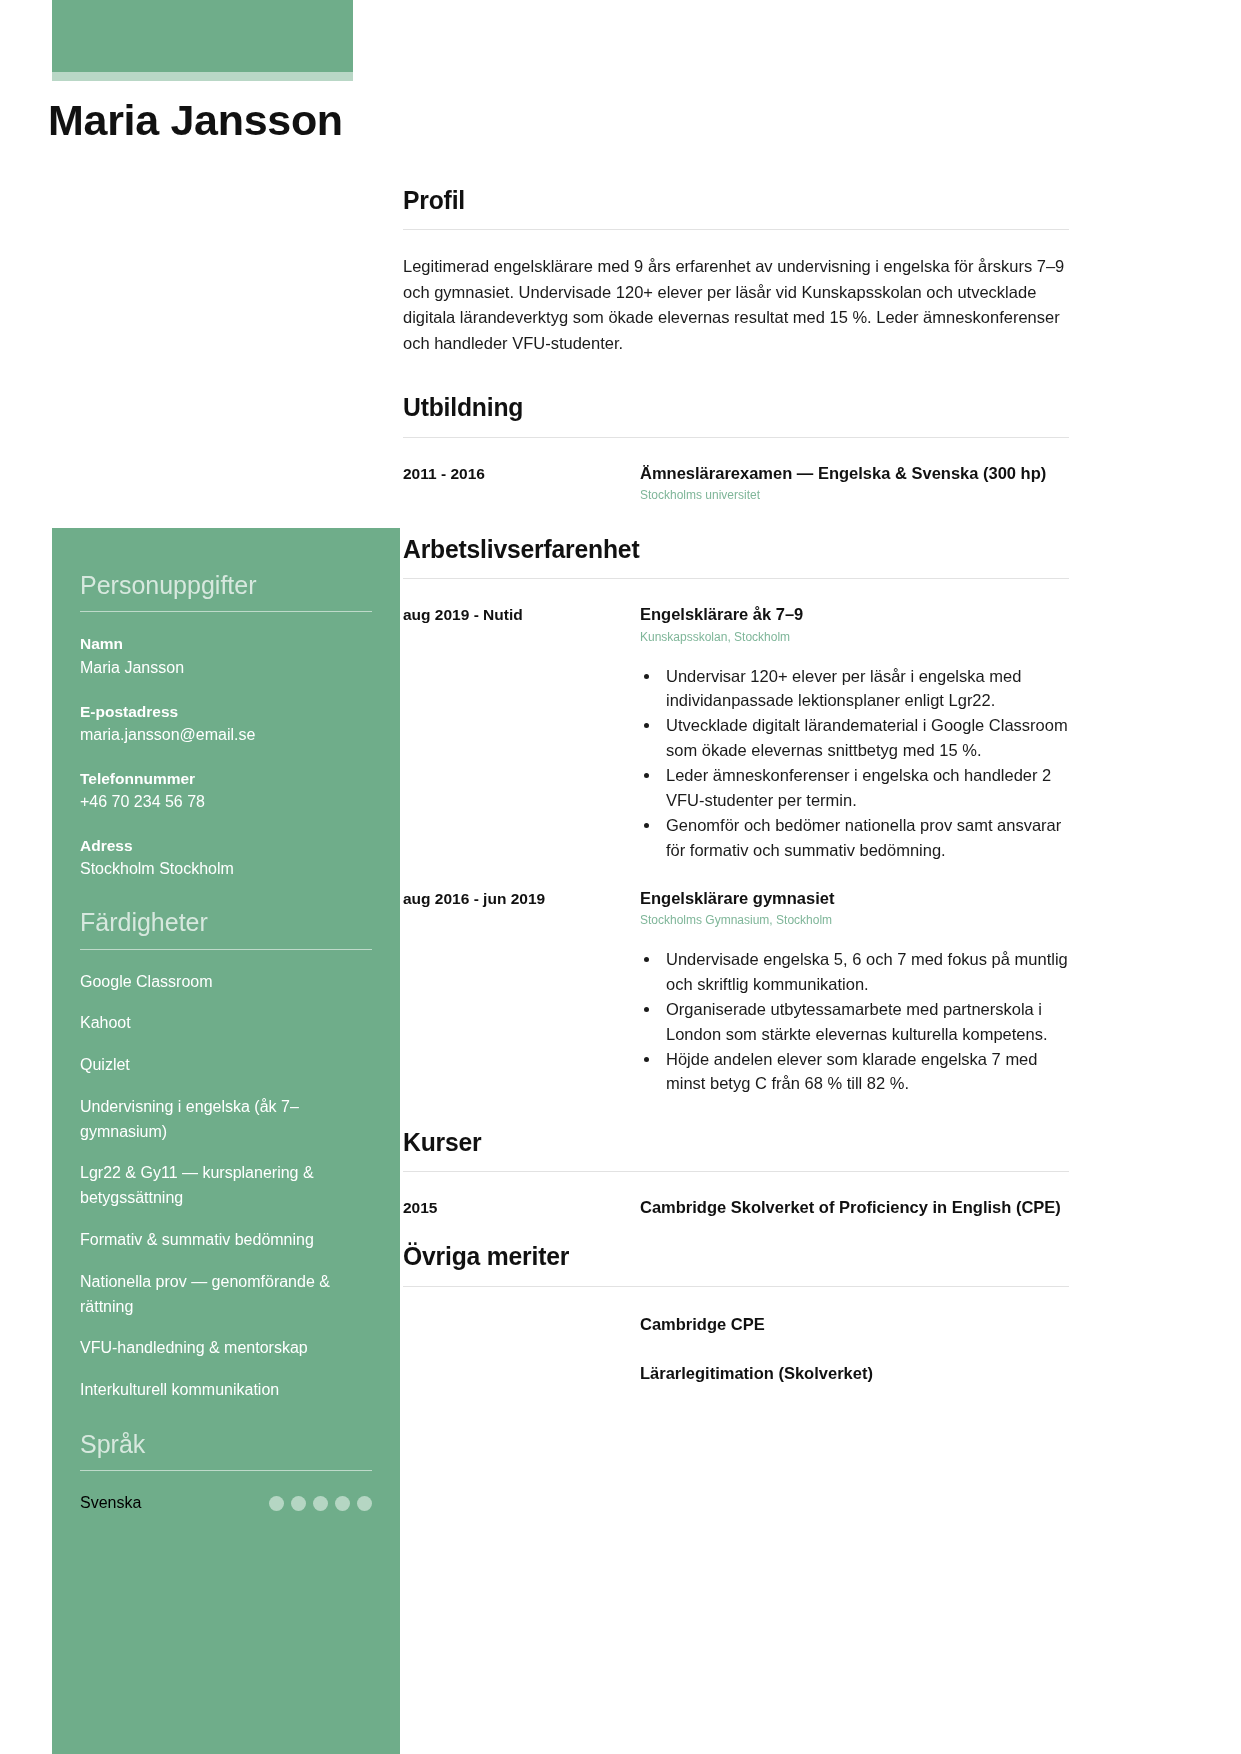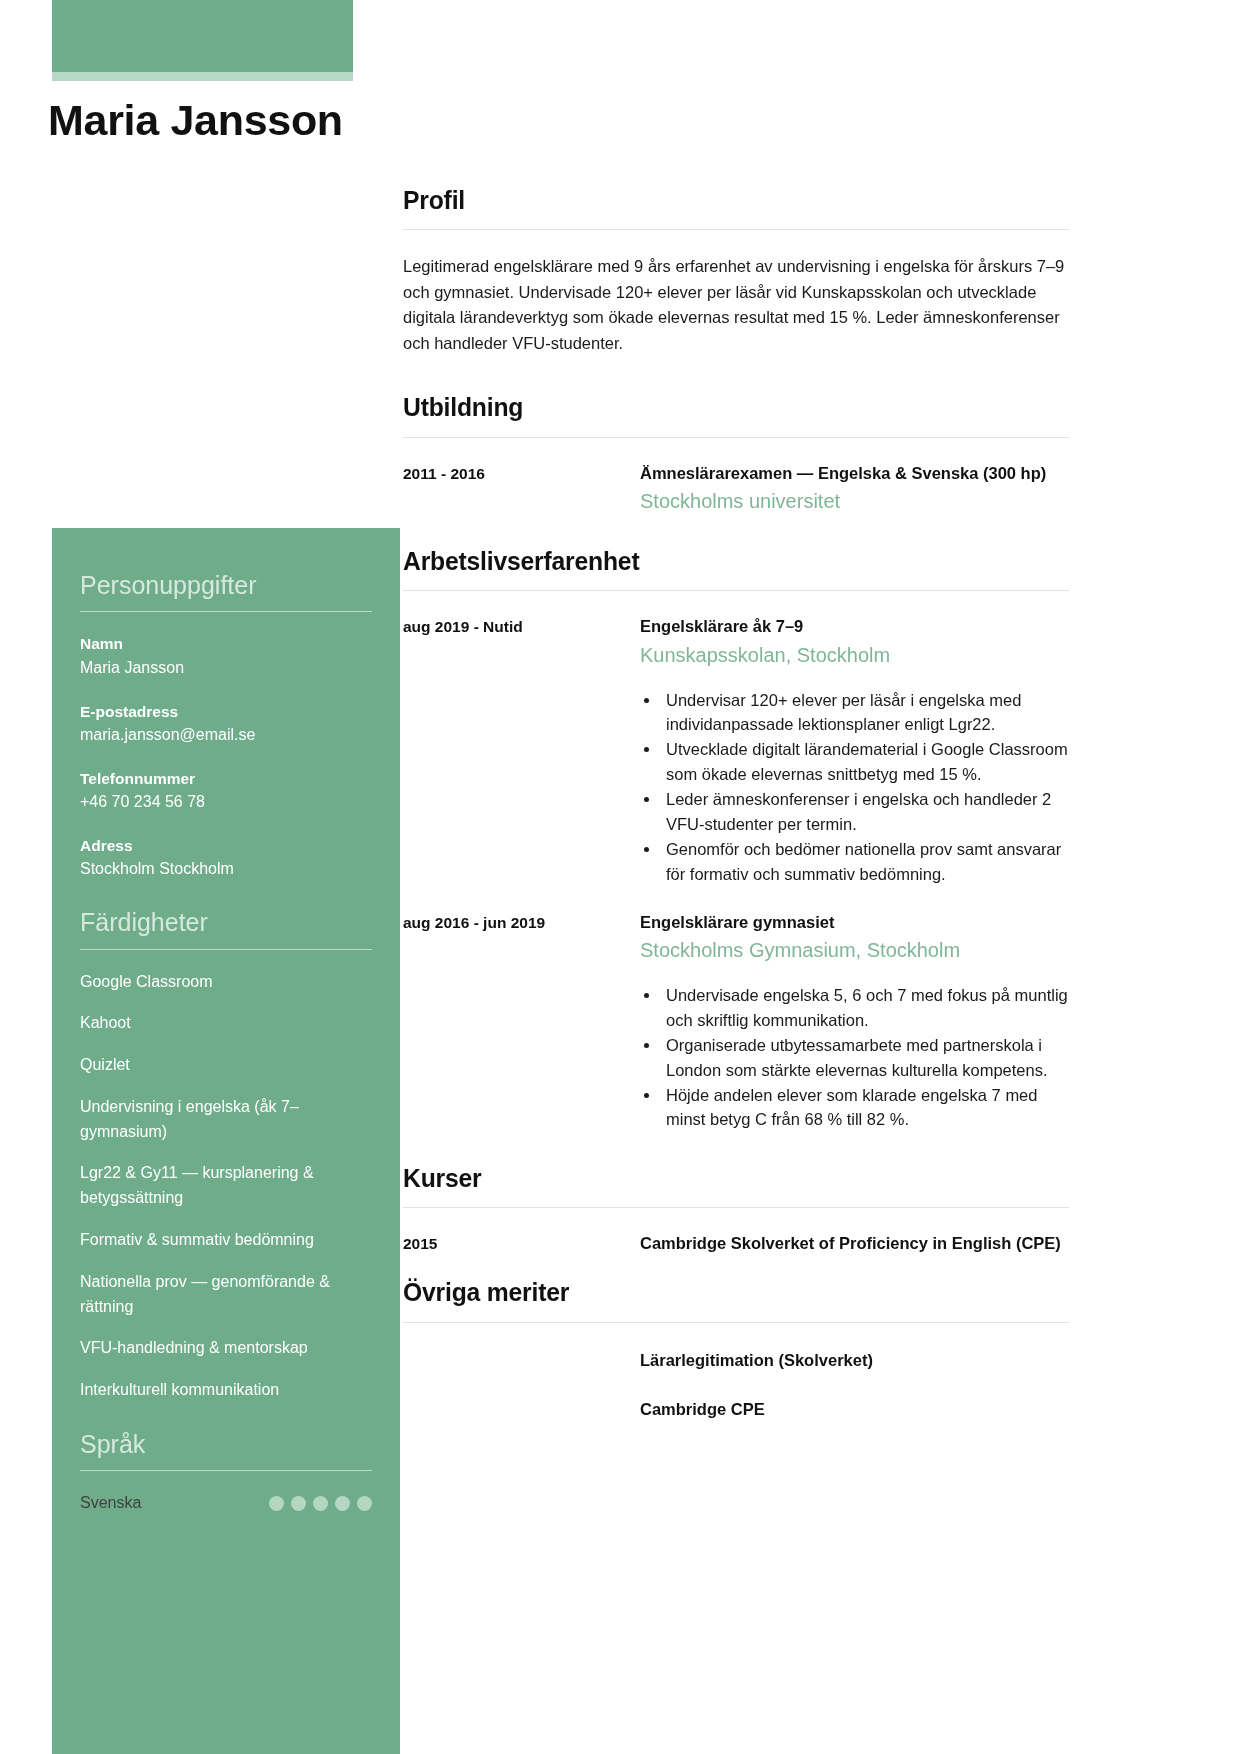--- a/index.html
+++ b/index.html
@@ -104,21 +104,21 @@
 
   .lang-row {
     display: flex;
     align-items: center;
     justify-content: space-between;
     margin-bottom: 14px;
   }
   .lang-row:last-child { margin-bottom: 0; }
   .lang-name {
     font-size: 16px;
-    color: #404040;
+    color: #000000;
     line-height: 1.5;
   }
   .lang-dots { display: flex; gap: 7px; }
   .dot {
     width: 15px;
     height: 15px;
     border-radius: 50%;
     background: #b5d6c3;
   }
 
@@ -176,21 +176,21 @@
     padding-right: 12px;
   }
   .entry-body { flex: 1 1 auto; }
   .entry-title {
     font-size: 16.5px;
     font-weight: bold;
     color: #111111;
     line-height: 1.42;
   }
   .entry-sub {
-    font-size: 20px;
+    font-size: 12px;
     font-weight: normal;
     color: #7fb699;
     line-height: 1.5;
     margin-top: 1px;
   }
   .entry-bullets {
     margin-top: 18px;
     padding-left: 21px;
   }
   .entry-bullets li {
@@ -352,26 +352,26 @@
       <div class="sec-spacer-sm"></div>
     </section>
 
     <section class="section">
       <div class="sec-title">Övriga meriter</div>
       <div class="sec-rule"></div>
 
       <div class="merit-entry">
         <div class="entry-date"></div>
         <div class="entry-body">
-          <div class="merit-title">Lärarlegitimation (Skolverket)</div>
+          <div class="merit-title">Cambridge CPE</div>
         </div>
       </div>
 
       <div class="merit-entry">
         <div class="entry-date"></div>
         <div class="entry-body">
-          <div class="merit-title">Cambridge CPE</div>
+          <div class="merit-title">Lärarlegitimation (Skolverket)</div>
         </div>
       </div>
     </section>
 
   </main>
 </div>
 
 </body></html>

